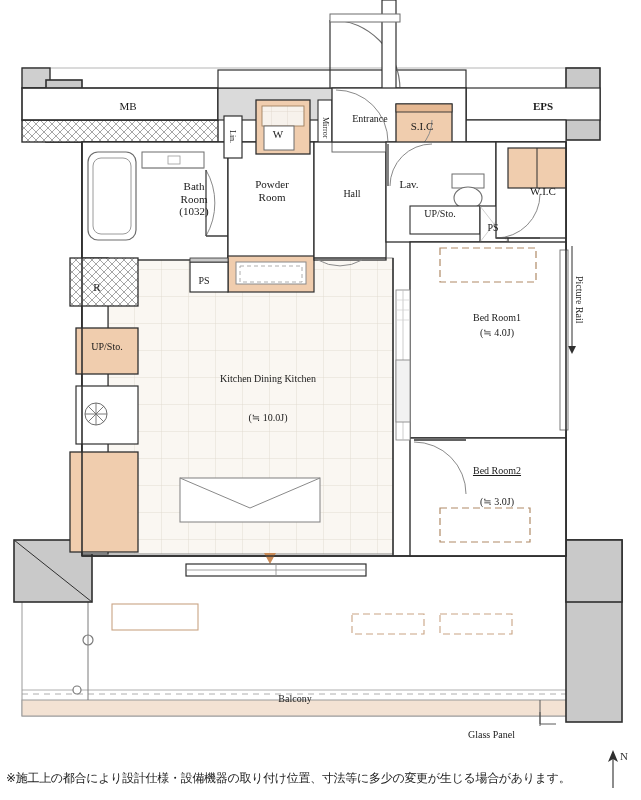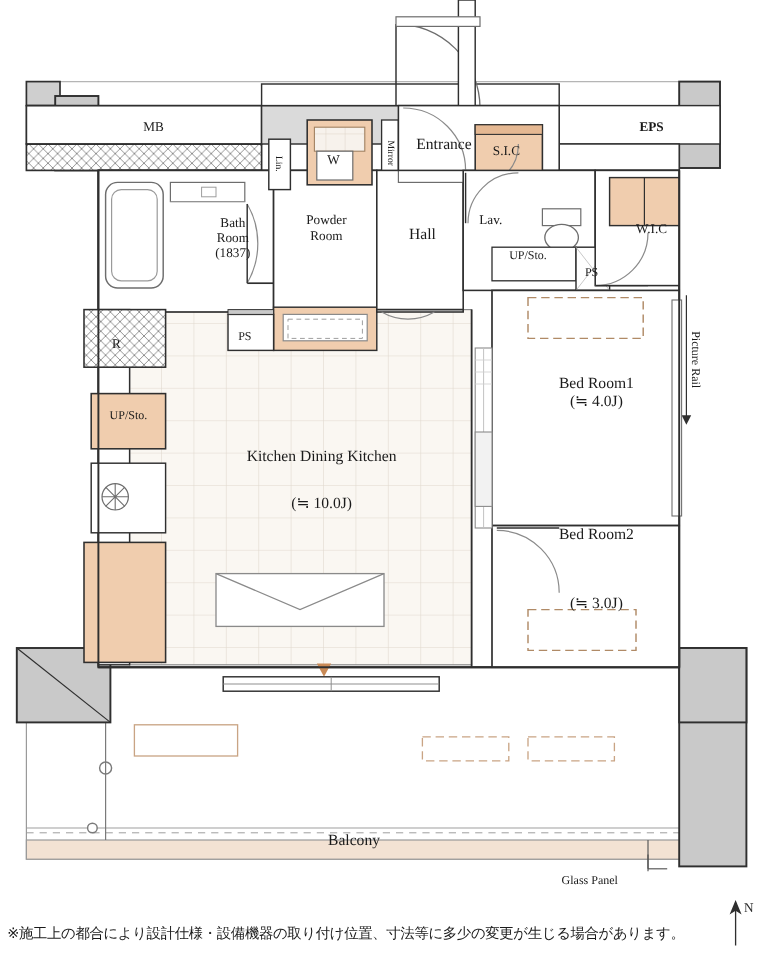--- a/index.html
+++ b/index.html
@@ -1,19 +1,19 @@
 <!DOCTYPE html>
 <html><head>
 <meta charset="utf-8">
 <style>
   html,body{margin:0;padding:0;background:#fff;}
   body{width:641px;height:800px;position:relative;font-family:"Liberation Serif",serif;color:#1a1a1a;overflow:hidden;}
   #plan{position:absolute;left:0;top:0;width:641px;height:800px;}
   .lbl{position:absolute;text-align:center;line-height:1.15;white-space:pre;}
-  .lbl.big{font-size:13px;}
+  .lbl.big{font-size:10px;}
   .lbl.med{font-size:11px;}
   .lbl.xs{font-size:10px;}
   .lbl.xxs{font-size:8px;}
   .vert-rot{writing-mode:vertical-rl;}
   .note{position:absolute;left:6px;top:770px;font-size:12px;font-family:"DejaVu Sans",sans-serif;letter-spacing:-0.3px;}
   .compass{position:absolute;right:8px;top:748px;width:40px;height:44px;}
 </style>
 </head>
 <body>
 
@@ -208,38 +208,38 @@
   <line x1="540" y1="712" x2="540" y2="726" stroke="#4a4a4a" stroke-width="0.9"></line>
 </svg>
 
 <div class="lbl med" style="left:98px;top:100px;width:60px;">MB</div>
 <div class="lbl med" style="left:513px;top:100px;width:60px;font-weight:bold;">EPS</div>
 <div class="lbl big" style="left:324px;top:113px;width:92px;">Entrance</div>
 <div class="lbl med" style="left:392px;top:120px;width:60px;">S.I.C</div>
 <div class="lbl med" style="left:513px;top:185px;width:60px;">W.I.C</div>
 <div class="lbl med" style="left:154px;top:180px;width:80px;">Bath
 Room
-(1837)</div>
+(1032)</div>
 <div class="lbl med" style="left:232px;top:178px;width:80px;">Powder
 Room</div>
 <div class="lbl big" style="left:322px;top:188px;width:60px;">Hall</div>
 <div class="lbl med" style="left:384px;top:178px;width:50px;">Lav.</div>
 <div class="lbl xs" style="left:410px;top:208px;width:60px;">UP/Sto.</div>
 <div class="lbl xs" style="left:478px;top:222px;width:30px;">PS</div>
 <div class="lbl xs" style="left:190px;top:275px;width:28px;">PS</div>
 <div class="lbl med" style="left:86px;top:281px;width:22px;">R</div>
 <div class="lbl xs" style="left:78px;top:341px;width:58px;">UP/Sto.</div>
 <div class="lbl med" style="left:266px;top:128px;width:24px;">W</div>
 <div class="lbl xxs vert-rot" style="left:228px;top:120px;height:34px;">Lin.</div>
 <div class="lbl xxs vert-rot" style="left:321px;top:104px;height:48px;">Mirror</div>
 <div class="lbl big" style="left:168px;top:373px;width:200px;">Kitchen Dining Kitchen</div>
 <div class="lbl big" style="left:208px;top:412px;width:120px;">(≒ 10.0J)</div>
 <div class="lbl big" style="left:437px;top:312px;width:120px;">Bed Room1</div>
 <div class="lbl big" style="left:447px;top:327px;width:100px;">(≒ 4.0J)</div>
-<div class="lbl big" style="left:437px;top:438px;width:120px;">Bed Room2</div>
+<div class="lbl big" style="left:437px;top:465px;width:120px;text-decoration:underline;">Bed Room2</div>
 <div class="lbl big" style="left:447px;top:496px;width:100px;">(≒ 3.0J)</div>
 <div class="lbl big" style="left:240px;top:649px;width:110px;margin-top:44px;">Balcony</div>
 <div class="lbl xs vert-rot" style="left:573px;top:256px;height:88px;">Picture Rail</div>
 <div class="lbl xs" style="left:468px;top:729px;width:84px;text-align:left;">Glass Panel</div>
 
 <div class="note">※施工上の都合により設計仕様・設備機器の取り付け位置、寸法等に多少の変更が生じる場合があります。</div>
 
 <svg class="compass" viewBox="0 0 40 44" xmlns="http://www.w3.org/2000/svg">
   <line x1="20" y1="4" x2="20" y2="40" stroke="#2f2f2f" stroke-width="1.1"></line>
   <path d="M20,2 L15,14 L20,11 L25,14 Z" fill="#2f2f2f"></path>

